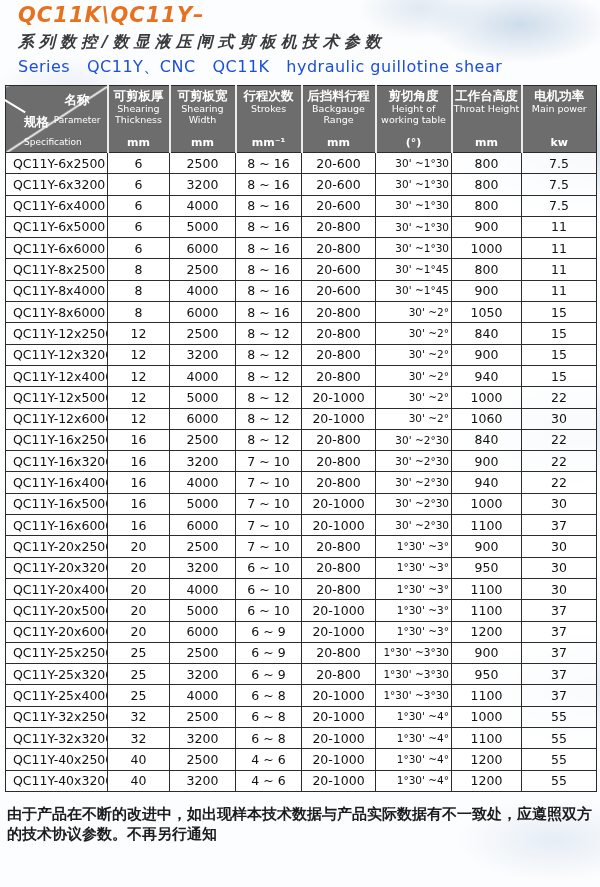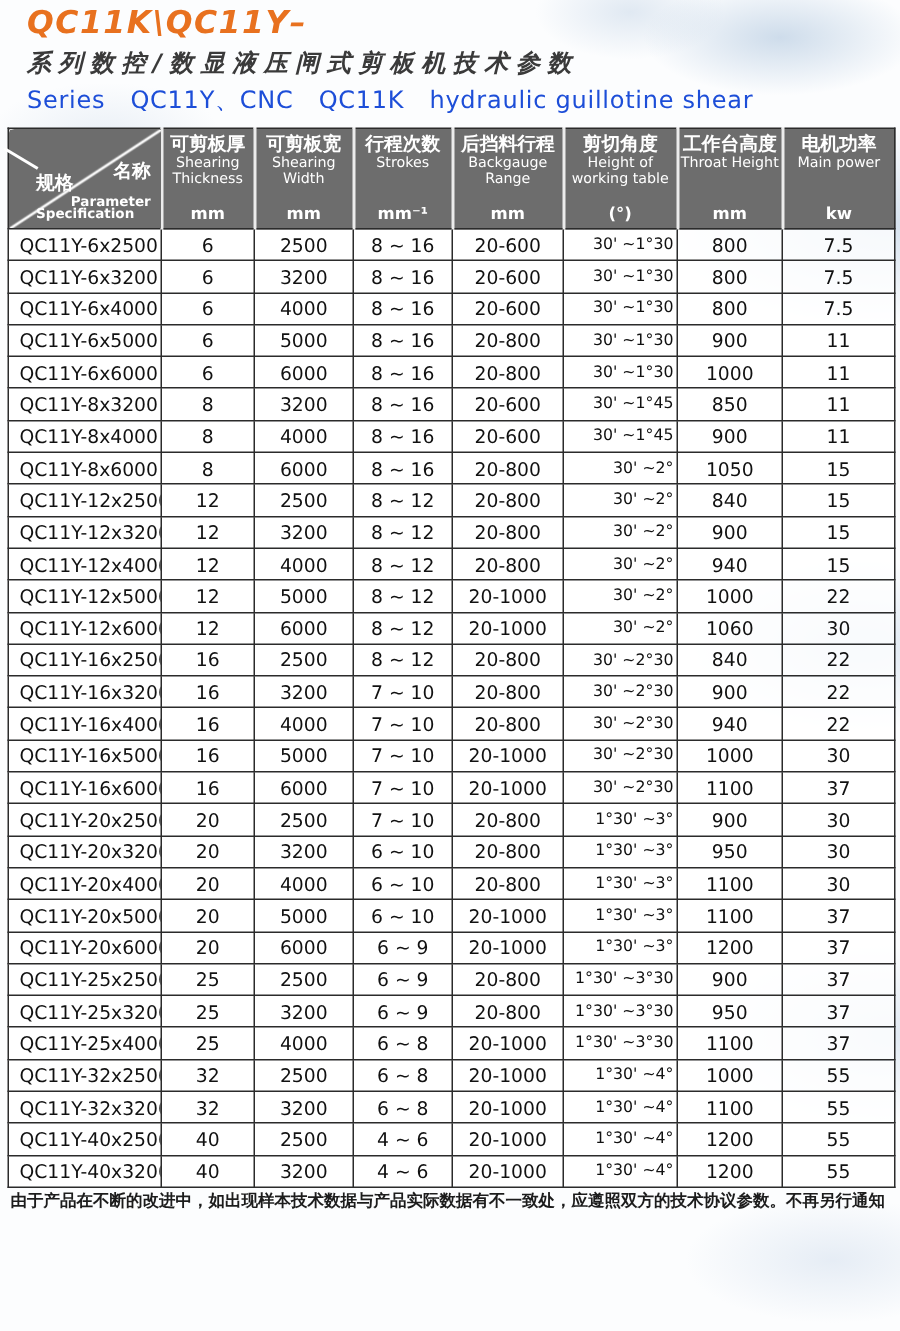--- a/index.html
+++ b/index.html
@@ -38,35 +38,35 @@
 
   th.corner { position:relative; padding:0;
     background-image:
       linear-gradient(to bottom right,
         transparent calc(50% - 1.4px), #ffffff calc(50% - .3px),
         #ffffff calc(50% + .3px), transparent calc(50% + 1.4px)),
       linear-gradient(#6d6d6d,#6d6d6d);
   }
   th.corner::after { content:""; position:absolute; left:-3px; top:12px; width:26px; height:1.5px;
     background:#fff; transform:rotate(31deg); transform-origin:left center; }
-  .corner-tr { position:absolute; top:17px; right:6px; text-align:right; }
+  .corner-tr { position:absolute; top:3px; right:6px; }
   .corner-bl { position:absolute; bottom:3px; left:18px; text-align:left; }
   .c-cn { font-size:12.5px; font-weight:700; line-height:1.2; }
-  .c-en { font-size:9px; font-weight:700; line-height:1.2; }
+  .c-en { font-size:9px; font-weight:400; line-height:1.2; }
 
   tbody td {
     border:1px solid #2b2b2b; background:rgba(255,255,255,.78);
     text-align:center; font-size:12.5px; color:#111;
     height:20.3px; padding:0 2px; line-height:1.05;
     overflow:hidden; white-space:nowrap;
   }
   tbody td.model { text-align:center; padding-left:7px; }
   tbody td.angle { font-size:10.5px;text-align:right; }
 
-  footer { margin:2px 7px 0; color:#1c1c1c; font-weight:700; font-size:11px; line-height:1.32; }
+  footer { margin:13px 7px 0; color:#1c1c1c; font-weight:700; font-size:15px; line-height:1.32; }
 </style>
 </head>
 <body>
 
 <div class="titles">
   <div class="t1">QC11K\QC11Y–</div>
   <div class="t2">系列数控/数显液压闸式剪板机技术参数</div>
   <div class="t3">Series   QC11Y、CNC   QC11K   hydraulic guillotine shear</div>
 </div>
 
@@ -189,27 +189,27 @@
         <td class="model">QC11Y-6x6000</td>
         <td>6</td>
         <td>6000</td>
         <td>8 ~ 16</td>
         <td>20-800</td>
         <td class="angle">30' ~1°30</td>
         <td>1000</td>
         <td>11</td>
       </tr>
       <tr>
-        <td class="model">QC11Y-8x3200</td>
+        <td class="model">QC11Y-8x2500</td>
         <td>8</td>
-        <td>3200</td>
+        <td>2500</td>
         <td>8 ~ 16</td>
         <td>20-600</td>
         <td class="angle">30' ~1°45</td>
-        <td>850</td>
+        <td>800</td>
         <td>11</td>
       </tr>
       <tr>
         <td class="model">QC11Y-8x4000</td>
         <td>8</td>
         <td>4000</td>
         <td>8 ~ 16</td>
         <td>20-600</td>
         <td class="angle">30' ~1°45</td>
         <td>900</td>

